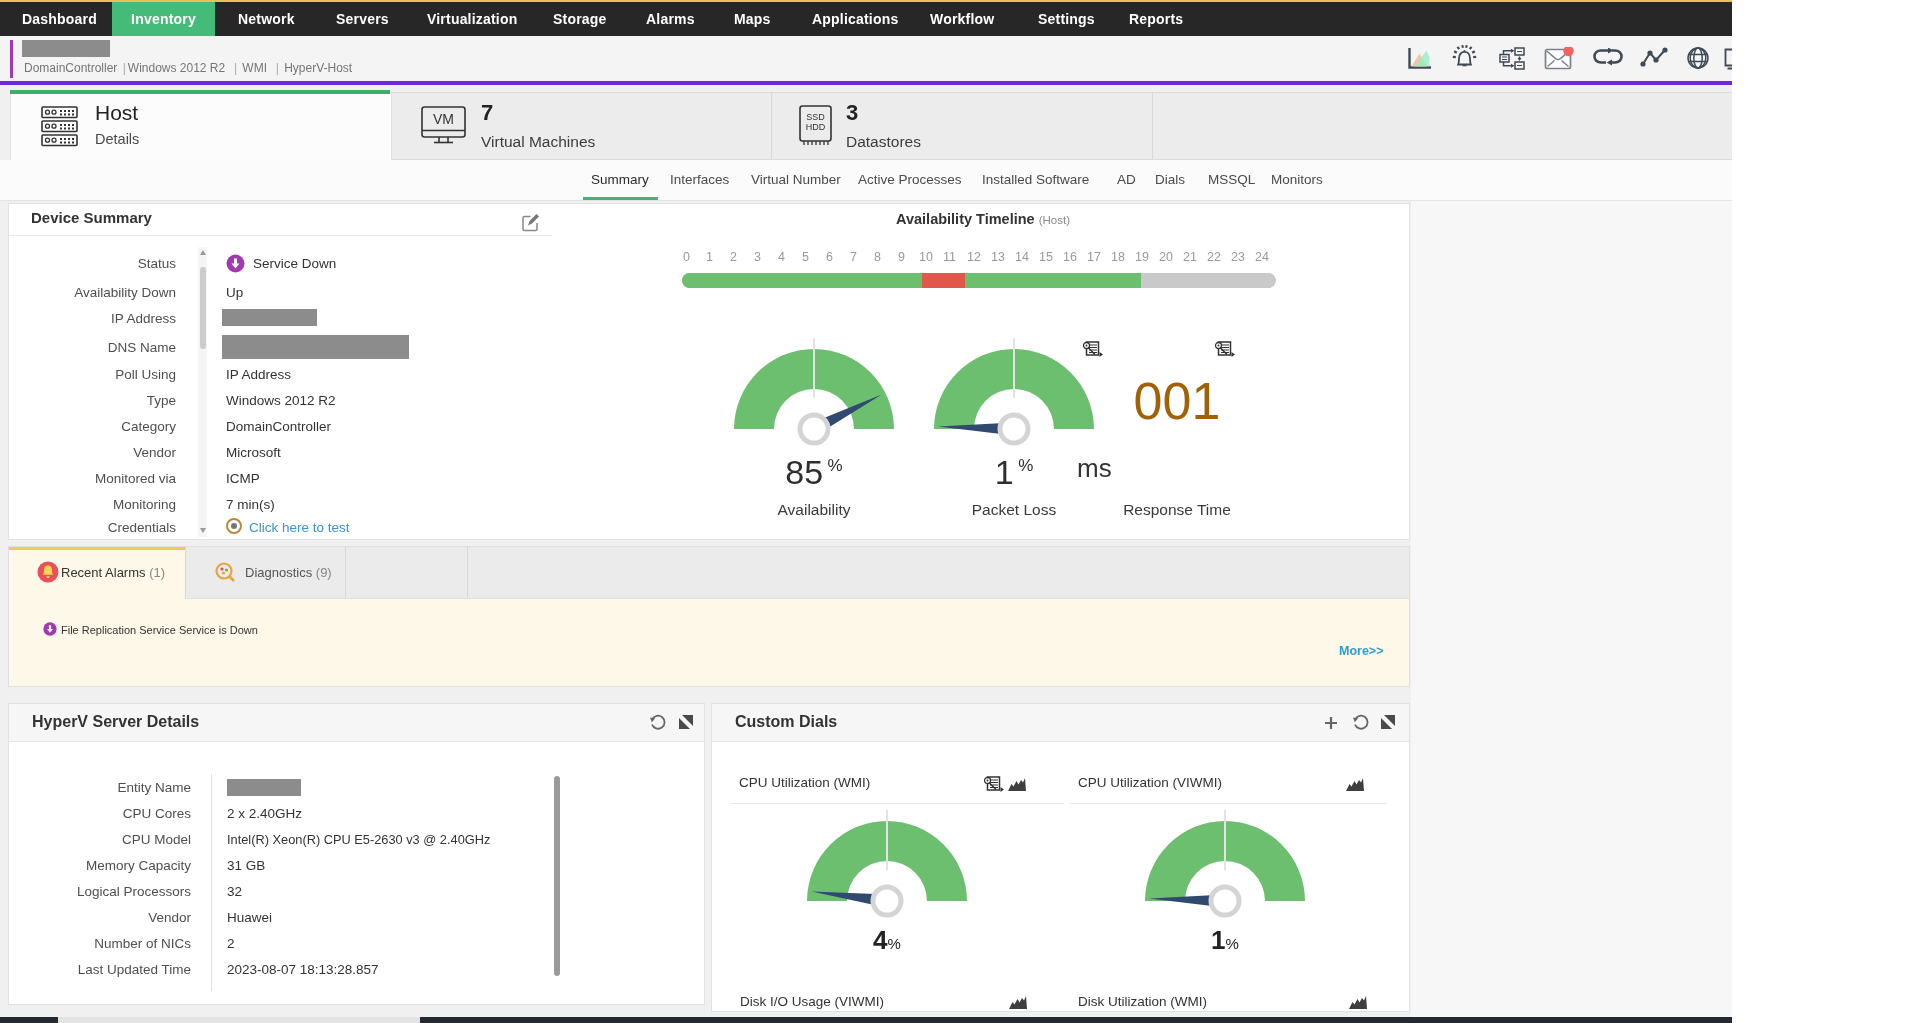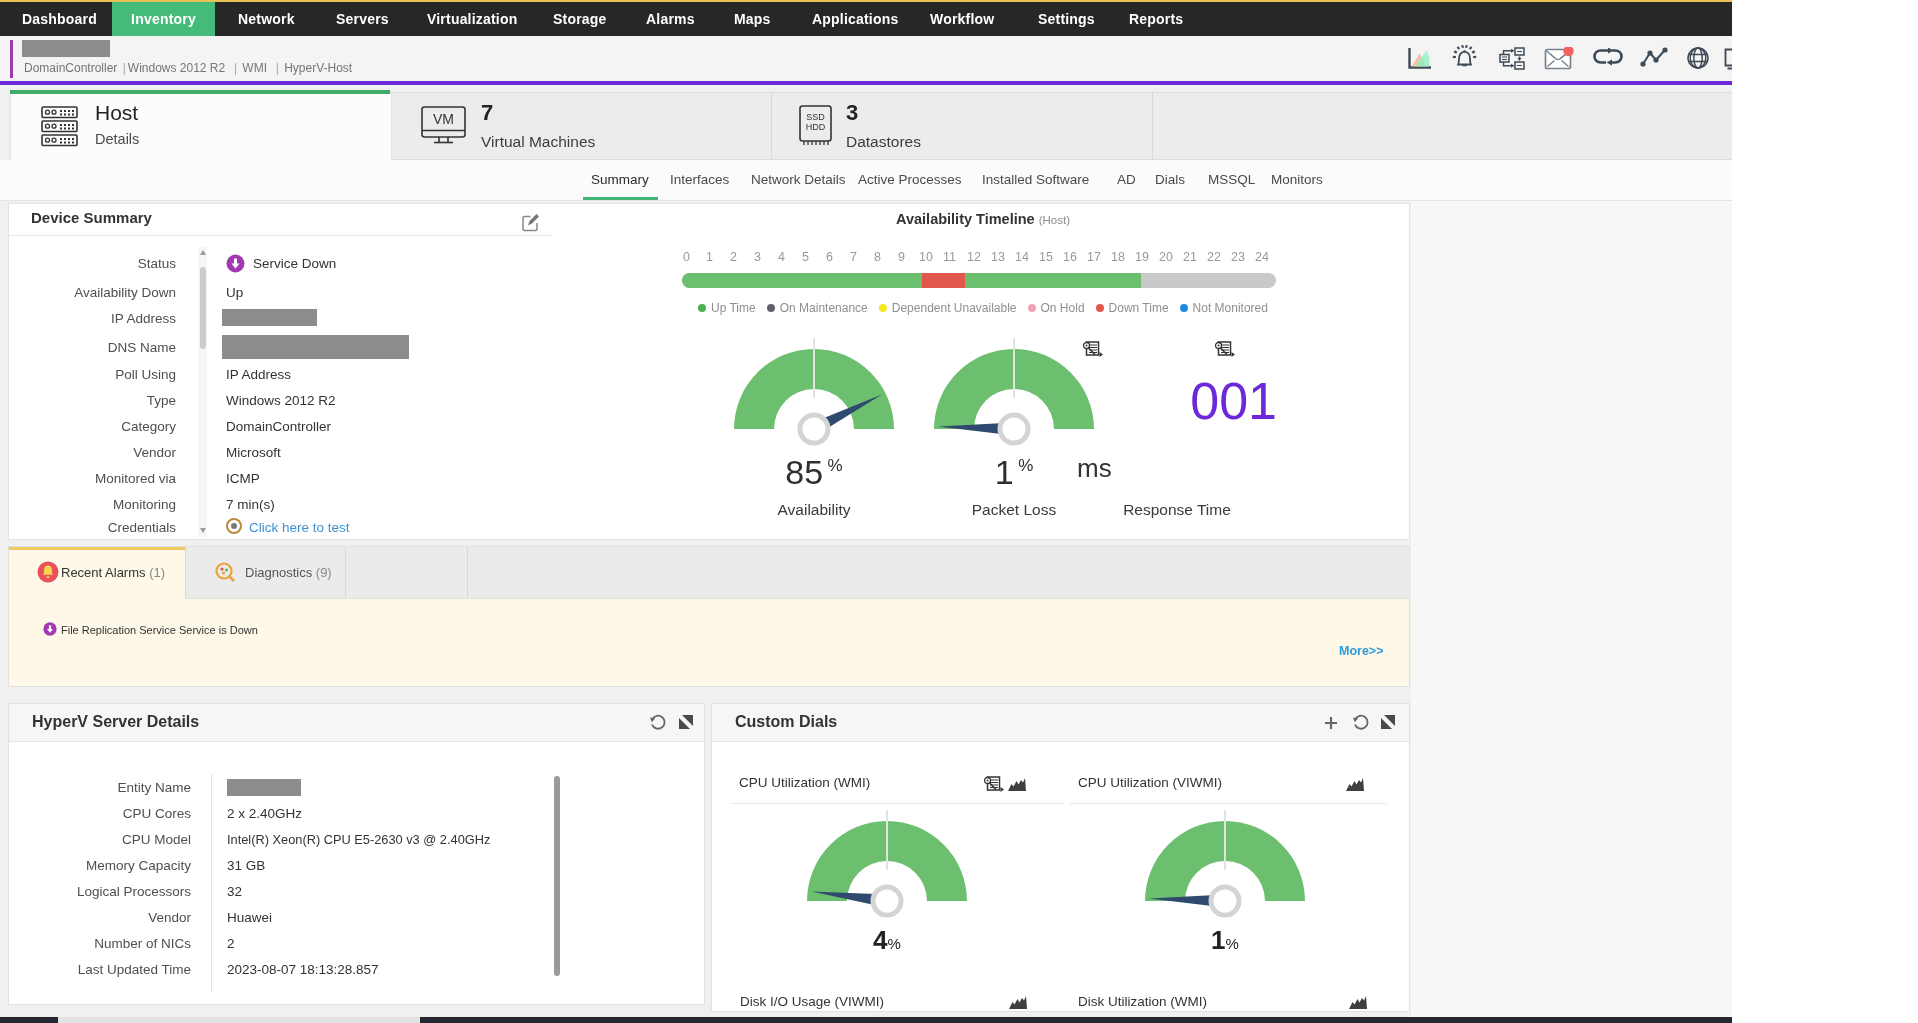--- a/index.html
+++ b/index.html
@@ -215,21 +215,21 @@
       <path d="M5 36 L5 40 M9 36 L9 40 M13 36 L13 40 M17 36 L17 40 M21 36 L21 40 M25 36 L25 40 M29 36 L29 40"></path>
     </g>
   </svg>
   <div class="abs" style="left:846px;top:10px;font-size:22px;font-weight:bold;color:#222">3</div>
   <div class="abs" style="left:846px;top:43px;font-size:15.5px;color:#3c3c3c">Datastores</div>
 </div>
 <div class="abs" style="left:0;top:160px;width:1918px;height:40px;background:#fbfbfb;border-bottom:1px solid #e4e4e4">
   <div class="subtab" style="left:591px;color:#2b2b2b">Summary</div>
   <div class="abs" style="left:583px;top:37px;width:75px;height:3px;background:#43b476"></div>
   <div class="subtab" style="left:670px">Interfaces</div>
-  <div class="subtab" style="left:751px">Network Details</div>
+  <div class="subtab" style="left:751px">Virtual Number</div>
   <div class="subtab" style="left:858px">Active Processes</div>
   <div class="subtab" style="left:982px">Installed Software</div>
   <div class="subtab" style="left:1117px">AD</div>
   <div class="subtab" style="left:1155px">Dials</div>
   <div class="subtab" style="left:1208px">MSSQL</div>
   <div class="subtab" style="left:1271px">Monitors</div>
 </div>
 <div class="abs" style="left:8px;top:203px;width:548px;height:337px;background:#fff;border:1px solid #e2e2e2;border-right:none;box-sizing:border-box;overflow:hidden">
   <div class="abs" style="left:22px;top:5px;font-size:15px;font-weight:bold;color:#333">Device Summary</div>
   <svg class="abs" style="left:512px;top:9px" width="19" height="19" viewBox="0 0 19 19">
@@ -307,34 +307,20 @@
         <span class="abs" style="left:627px">21</span>
         <span class="abs" style="left:651px">22</span>
         <span class="abs" style="left:675px">23</span>
         <span class="abs" style="left:699px">24</span>
   </div>
   <div class="abs" style="left:126px;top:69px;width:594px;height:15px;border-radius:8px;overflow:hidden;background:#c9c9c9">
     <div class="abs" style="left:0;top:0;width:240px;height:15px;background:#6cbf6e"></div>
     <div class="abs" style="left:240px;top:0;width:43px;height:15px;background:#e2574c"></div>
     <div class="abs" style="left:283px;top:0;width:176px;height:15px;background:#6cbf6e"></div>
   </div>
-  <div class="abs" style="left:0;top:97px;width:854px;display:flex;justify-content:center;align-items:center;font-size:12px;color:#8f8f8f">
-    <span style="width:8px;height:8px;border-radius:50%;background:#4caf50;margin-right:5px"></span>
-        <span>Up Time</span>
-    <span style="width:8px;height:8px;border-radius:50%;background:#5f6368;margin:0 5px 0 11px"></span>
-        <span>On Maintenance</span>
-    <span style="width:8px;height:8px;border-radius:50%;background:#f4e624;margin:0 5px 0 11px"></span>
-        <span>Dependent Unavailable</span>
-    <span style="width:8px;height:8px;border-radius:50%;background:#f2a0b5;margin:0 5px 0 11px"></span>
-        <span>On Hold</span>
-    <span style="width:8px;height:8px;border-radius:50%;background:#e2574c;margin:0 5px 0 11px"></span>
-        <span>Down Time</span>
-    <span style="width:8px;height:8px;border-radius:50%;background:#1e88e5;margin:0 5px 0 11px"></span>
-        <span>Not Monitored</span>
-  </div>
 
   <svg class="abs" style="left:173px;top:130px" width="170" height="117" viewBox="-85 -95 170 117">
     <path d="M -80 0 A 80 80 0 0 1 80 0 L 40 0 A 40 40 0 1 0 -40 0 Z" fill="#6cbf6e"></path>
     <line x1="0" y1="-91" x2="0" y2="-31" stroke="#e3e3e3" stroke-width="2"></line>
     <g transform="rotate(-27)">
           <polygon points="0,-6.5 0,6.5 76,0" fill="#2f4a6e"></polygon>
         </g>
     <circle cx="0" cy="0" r="14" fill="#fff" stroke="#d4d4d4" stroke-width="5"></circle>
   </svg>
   <div class="abs" style="left:158px;top:249px;width:200px;text-align:center;color:#2e2e2e"><span style="font-size:34px">85</span> <span style="font-size:17px;vertical-align:13px">%</span></div>
@@ -344,21 +330,21 @@
     <path d="M -80 0 A 80 80 0 0 1 80 0 L 40 0 A 40 40 0 1 0 -40 0 Z" fill="#6cbf6e"></path>
     <line x1="0" y1="-91" x2="0" y2="-31" stroke="#e3e3e3" stroke-width="2"></line>
     <g transform="rotate(-178.2)">
           <polygon points="0,-6.5 0,6.5 76,0" fill="#2f4a6e"></polygon>
         </g>
     <circle cx="0" cy="0" r="14" fill="#fff" stroke="#d4d4d4" stroke-width="5"></circle>
   </svg>
   <div class="abs" style="left:358px;top:249px;width:200px;text-align:center;color:#2e2e2e"><span style="font-size:34px">1</span> <span style="font-size:17px;vertical-align:13px">%</span></div>
   <div class="gaugelbl" style="left:358px;top:297px;width:200px">Packet Loss</div>
 
-  <div class="abs" style="left:521px;top:167px;width:200px;text-align:right;font-size:52px;color:#6d28d9">001</div>
+  <div class="abs" style="left:521px;top:167px;width:200px;text-align:center;font-size:52px;color:#a16207">001</div>
   <div class="abs" style="left:521px;top:249px;width:200px;text-align:left;font-size:26px;color:#333">ms</div>
   <div class="gaugelbl" style="left:521px;top:297px;width:200px">Response Time</div>
 
   <svg class="abs" style="left:527px;top:137px" width="20" height="17" viewBox="0 0 20 17">
     <rect x="3.5" y="1" width="12" height="13" stroke="#333" stroke-width="1.5" fill="#fff"></rect>
     <path d="M6 4 L14 4 M6 6.5 L14 6.5 M6 9 L14 9 M6 11.5 L14 11.5" stroke="#333" stroke-width="1"></path>
     <circle cx="3.5" cy="4.5" r="3" fill="#fff" stroke="#333" stroke-width="1.3"></circle>
     <circle cx="3.5" cy="4.5" r="1" fill="#333"></circle>
     <path d="M5.5 7 L12 13.5" stroke="#333" stroke-width="1.6"></path>
     <polygon points="16.5,11 20,13.5 16.5,16" fill="#333"></polygon>

